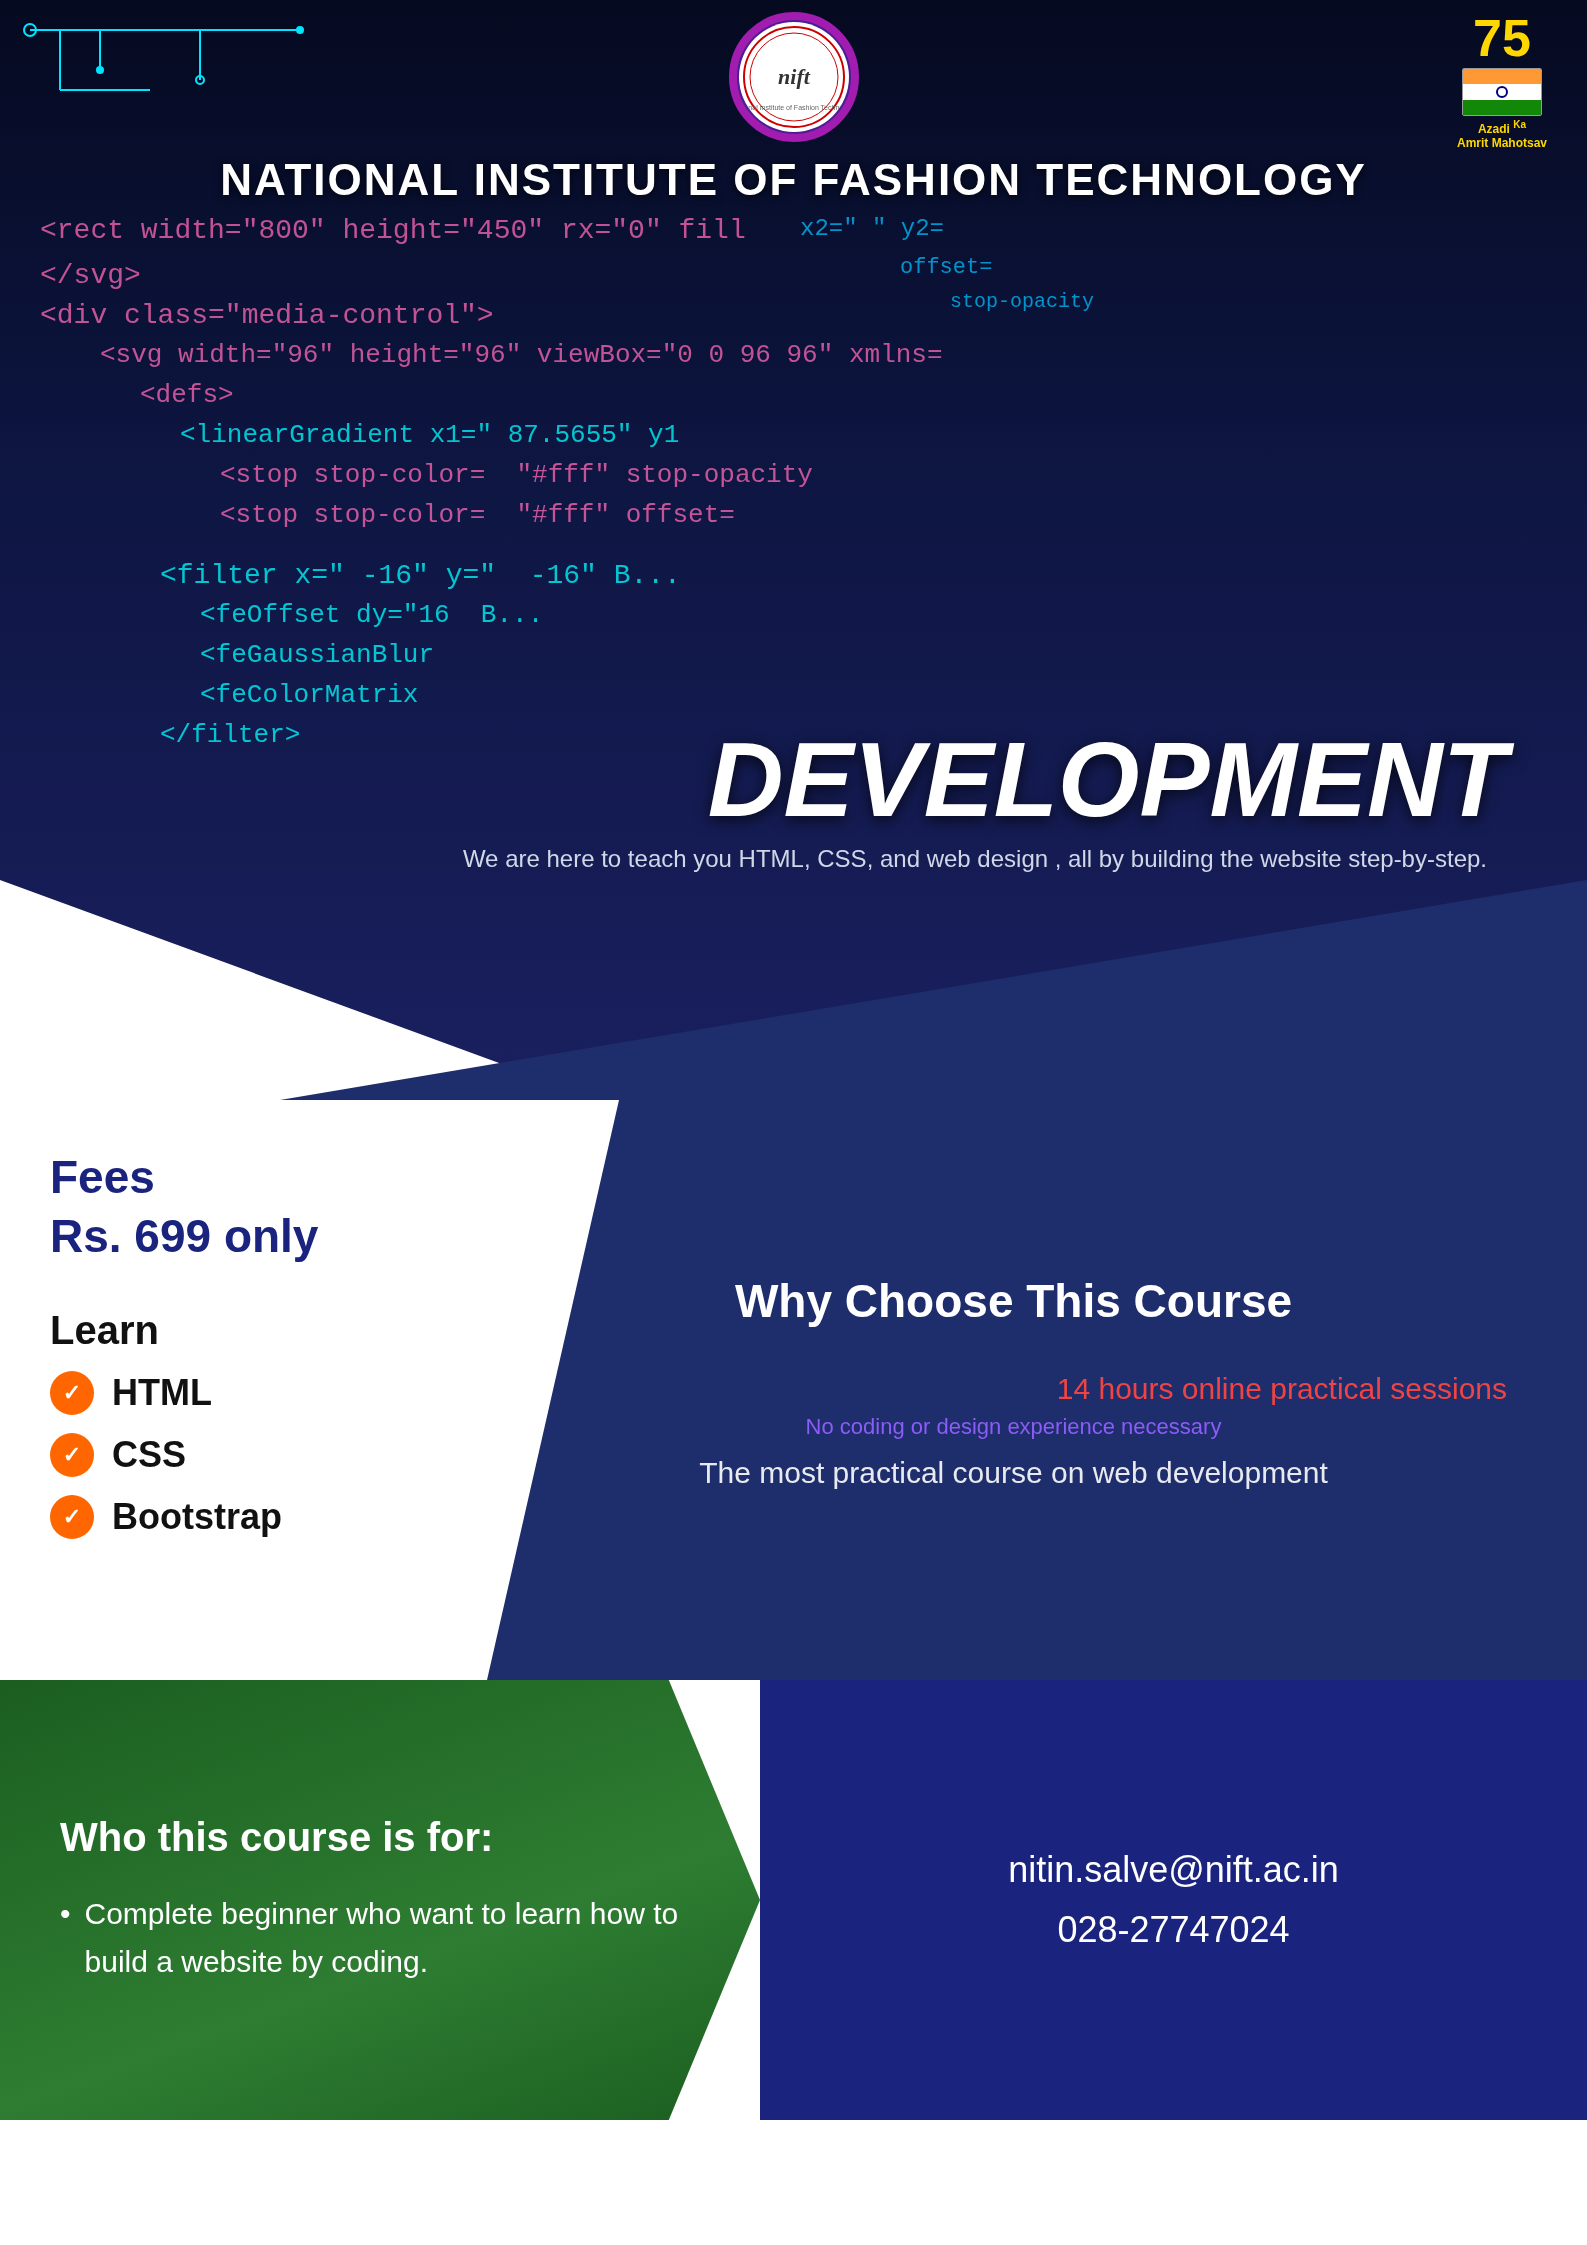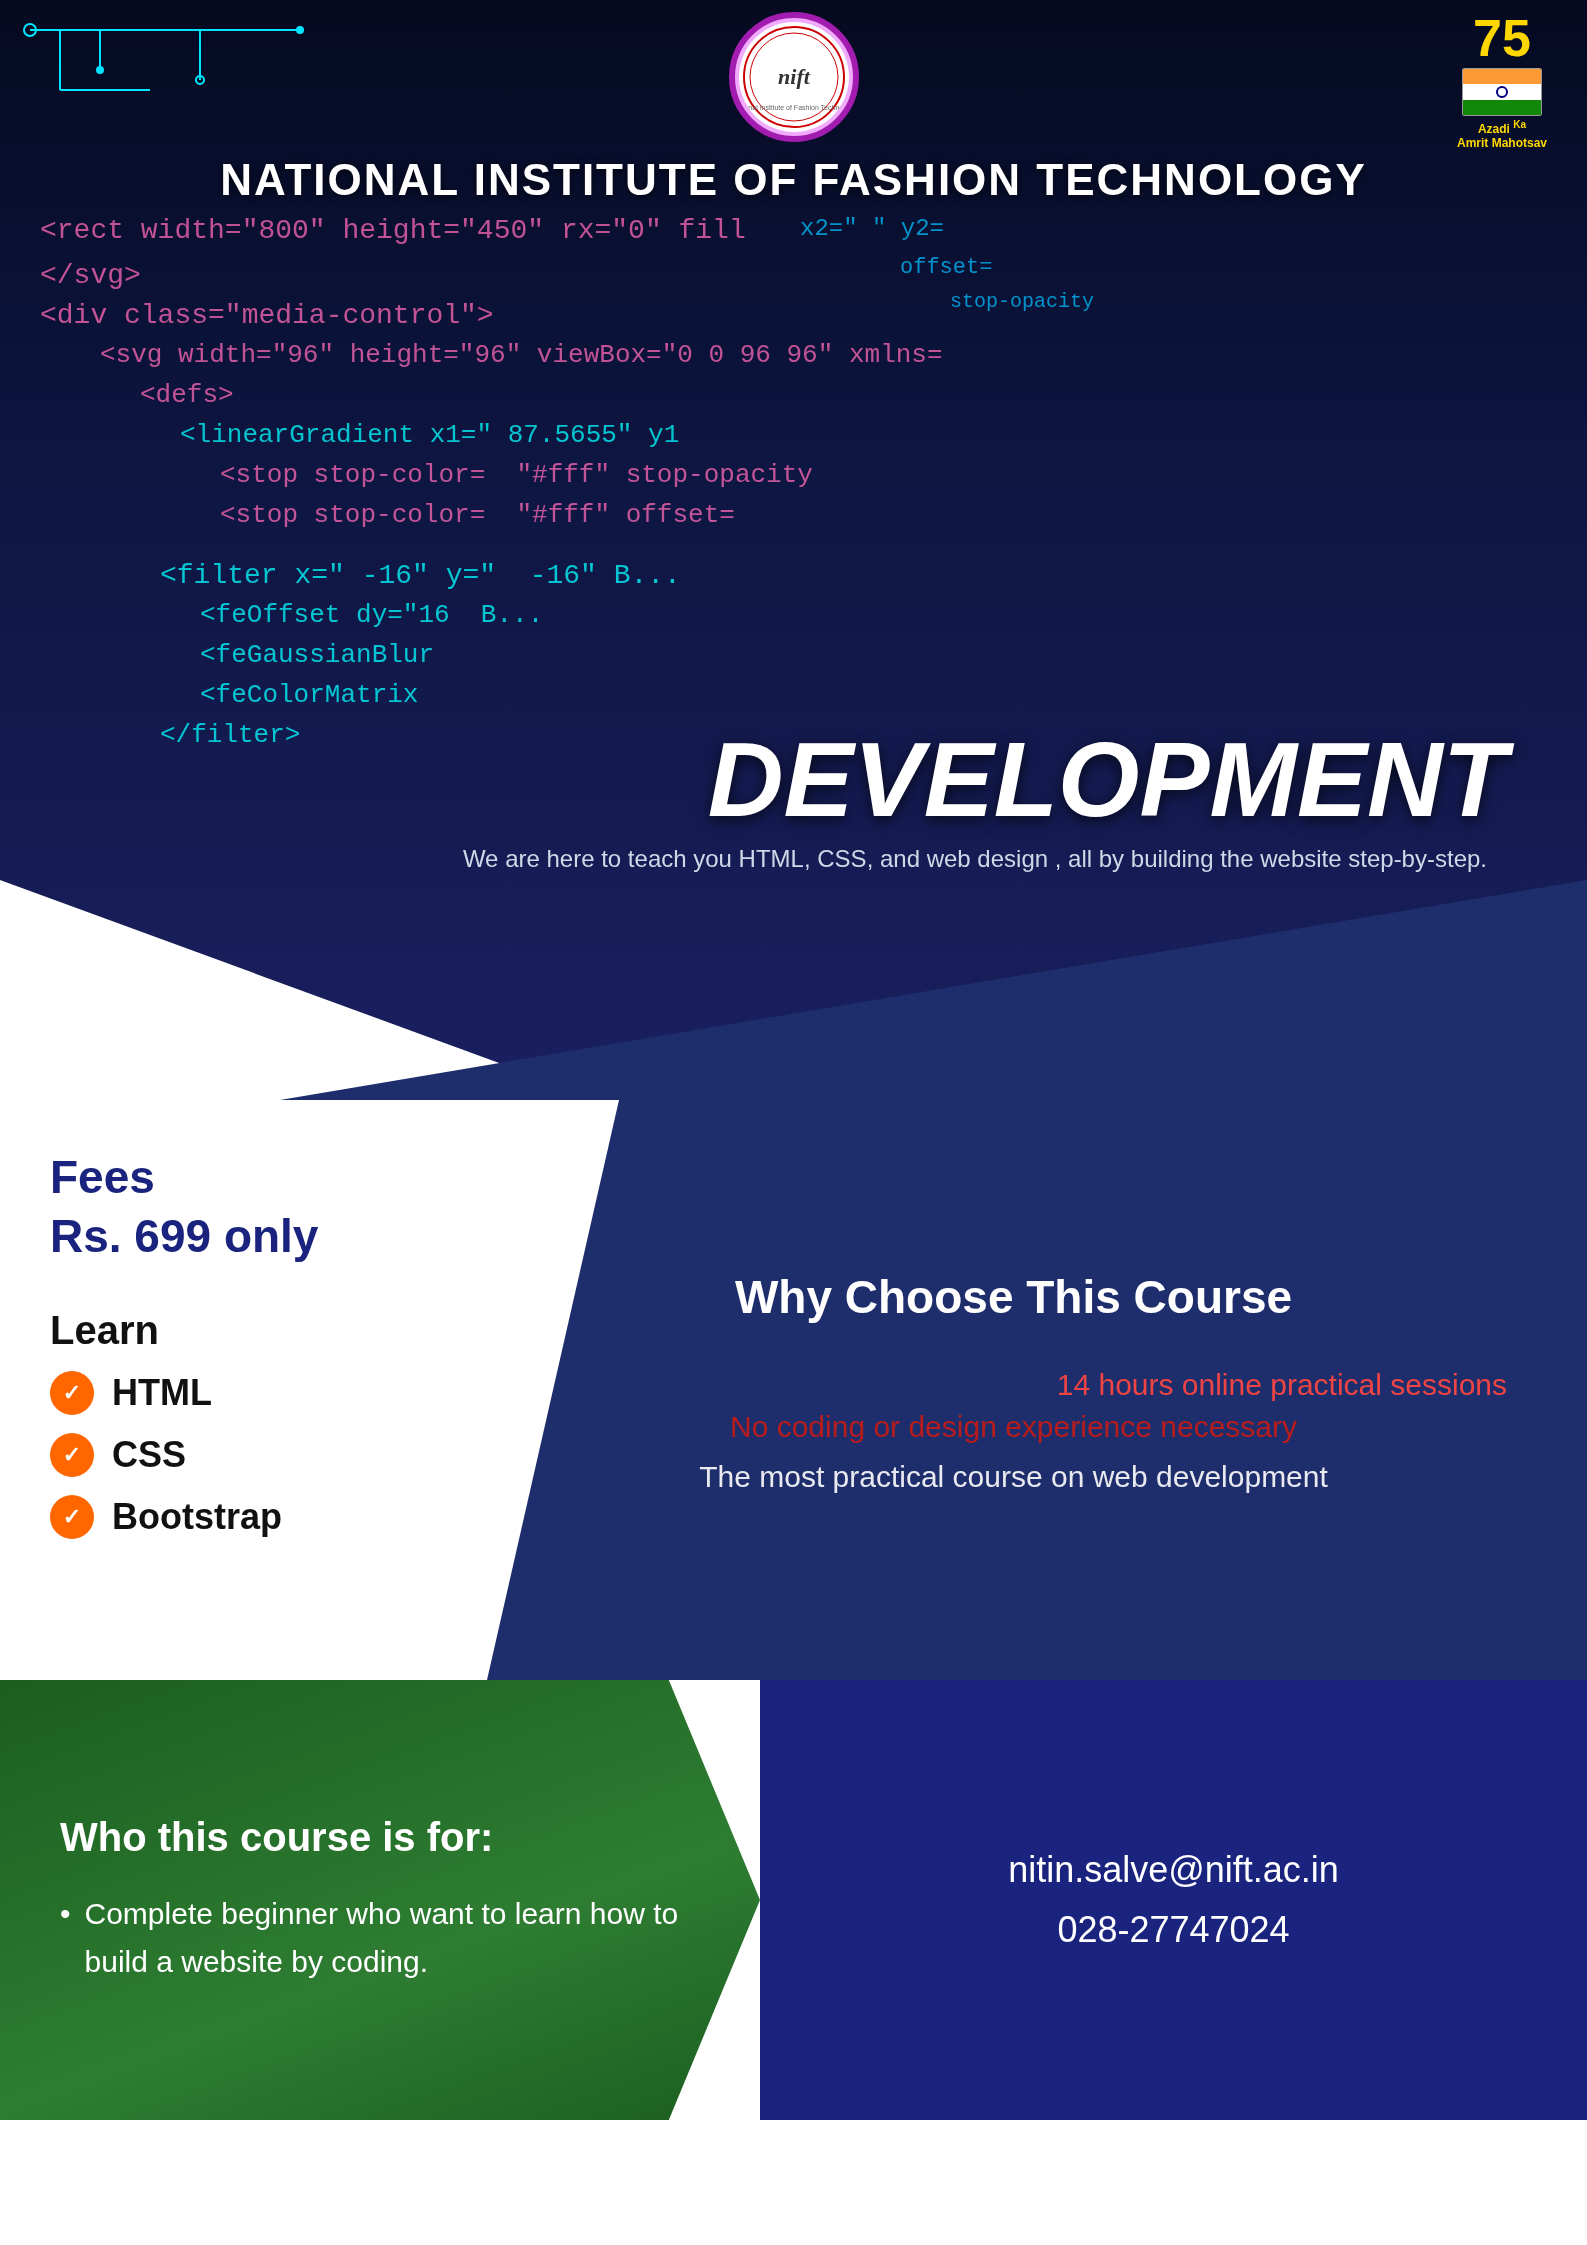--- a/index.html
+++ b/index.html
@@ -39,21 +39,21 @@
       <line x1="200" y1="30" x2="300" y2="30" stroke="#00e5ff" stroke-width="2"></line>
       <circle cx="300" cy="30" r="4" fill="#00e5ff"></circle>
       <line x1="200" y1="30" x2="200" y2="80" stroke="#00e5ff" stroke-width="2"></line>
       <circle cx="200" cy="80" r="4" fill="none" stroke="#00e5ff" stroke-width="2"></circle>
       <line x1="100" y1="30" x2="100" y2="70" stroke="#00e5ff" stroke-width="2"></line>
       <circle cx="100" cy="70" r="4" fill="#00e5ff"></circle>
       <line x1="60" y1="30" x2="60" y2="90" stroke="#00e5ff" stroke-width="2"></line>
       <line x1="60" y1="90" x2="150" y2="90" stroke="#00e5ff" stroke-width="2"></line>
     </svg>
 
-    <div style="position:absolute;top:12px;left:50%;transform:translateX(-50%);z-index:10;width:130px;height:130px;border-radius:50%;background:#f0abfc;display:flex;align-items:center;justify-content:center;border:6px solid #a21caf;">
+    <div style="position:absolute;top:12px;left:50%;transform:translateX(-50%);z-index:10;width:130px;height:130px;border-radius:50%;background:#4c1d95;display:flex;align-items:center;justify-content:center;border:8px solid #a21caf;">
       <div style="width:110px;height:110px;border-radius:50%;background:#fff;display:flex;align-items:center;justify-content:center;position:relative;overflow:hidden;">
 
         <svg width="110" height="110" viewBox="0 0 110 110">
           <circle cx="55" cy="55" r="50" fill="none" stroke="#cc0000" stroke-width="2"></circle>
           <circle cx="55" cy="55" r="44" fill="none" stroke="#cc0000" stroke-width="1"></circle>
 
           <text x="55" y="62" text-anchor="middle" font-size="22" font-weight="bold" font-style="italic" font-family="serif" fill="#333">nift</text>
 
           <text x="55" y="88" text-anchor="middle" font-size="7" fill="#666">National Institute of Fashion Technology</text>
         </svg>
@@ -132,21 +132,21 @@
           <span>Bootstrap</span>
         </li>
       </ul>
     </div>
 
     <div style="flex:1;z-index:2;padding:50px 80px;display:flex;align-items:center;">
       <div style="width:100%;">
         <div style="font-size:46px;font-weight:900;color:#ffffff;text-align:center;margin-bottom:44px;">Why Choose This  Course</div>
         <ul style="list-style:none;text-align:center;">
           <li style="font-size:30px;color:#ef4444;margin-bottom:8px;text-align:right;">14 hours online practical sessions</li>
-          <li style="font-size:30px;color:#b91c1c;margin-bottom:16px;">No coding or design experience necessary</li>
+          <li style="font-size:22px;color:#8b5cf6;margin-bottom:16px;">No coding or design experience necessary</li>
           <li style="font-size:30px;color:#e8eaf0;margin-bottom:16px;">The most practical course on web development</li>
         </ul>
       </div>
     </div>
   </div>
 
   <div style="width:100%;display:flex;min-height:440px;">
 
     <div style="width:760px;background:linear-gradient(160deg,#1b5e20 0%,#2e7d32 60%,#1b5e20 100%);padding:55px 60px 55px 60px;clip-path:polygon(0 0, 88% 0, 100% 50%, 88% 100%, 0 100%);display:flex;flex-direction:column;justify-content:center;flex-shrink:0;">
       <div style="font-size:40px;font-weight:bold;color:#ffffff;margin-bottom:30px;">Who this course is for:</div>

